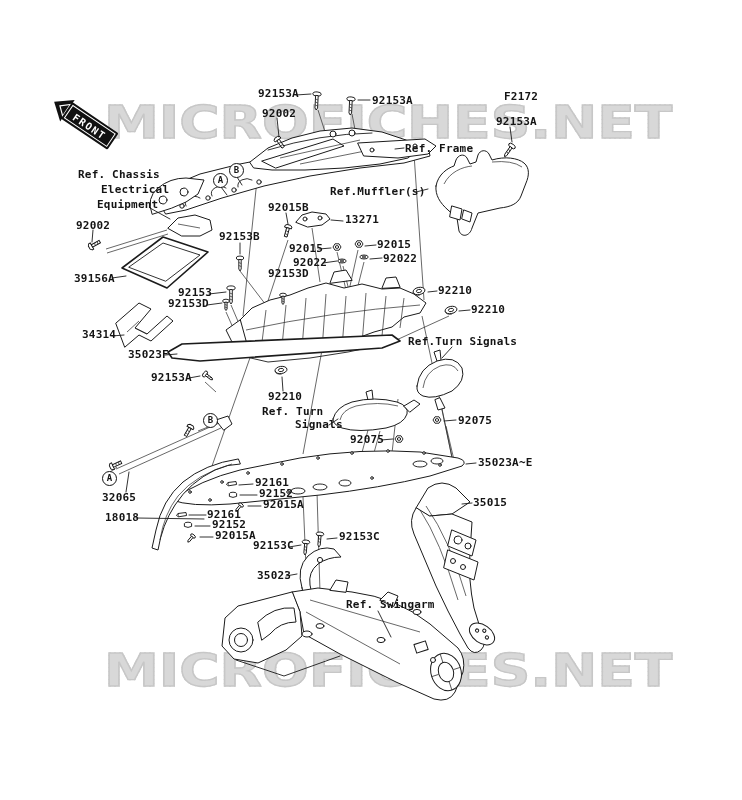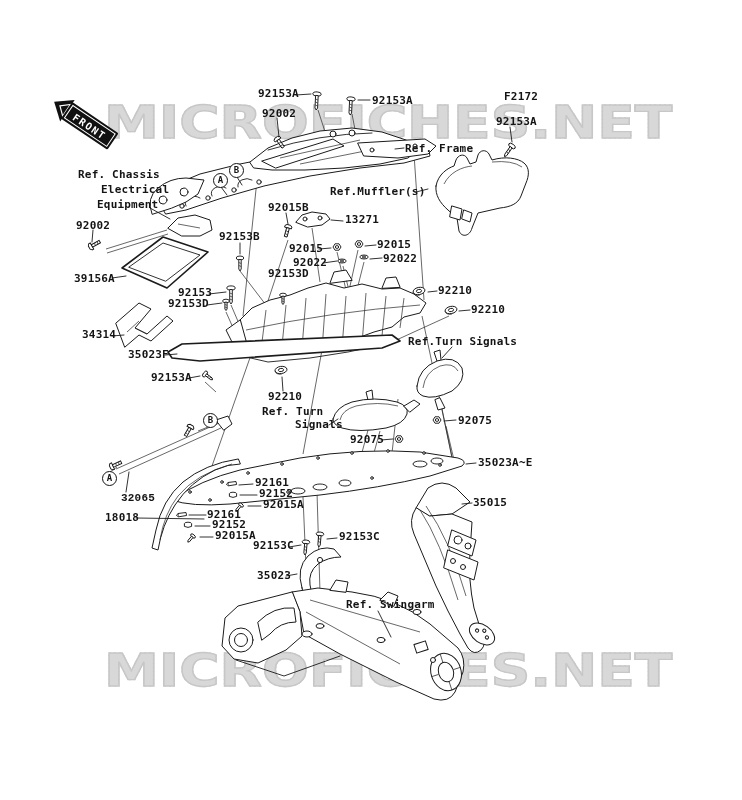--- a/index.html
+++ b/index.html
@@ -369,21 +369,21 @@
       <div class="callout" style="left: 350px; top: 434px;">92075</div>
       <div class="callout" style="left: 458px; top: 415px;">92075</div>
       <div class="callout" style="left: 478px; top: 457px;">35023A~E</div>
       <div class="callout" style="left: 473px; top: 497px;">35015</div>
       <div class="callout" style="left: 255px; top: 477px;">92161</div>
       <div class="callout" style="left: 259px; top: 488px;">92152</div>
       <div class="callout" style="left: 263px; top: 499px;">92015A</div>
       <div class="callout" style="left: 207px; top: 509px;">92161</div>
       <div class="callout" style="left: 212px; top: 519px;">92152</div>
       <div class="callout" style="left: 215px; top: 530px;">92015A</div>
-      <div class="callout" style="left: 121px; top: 492px; font-family: Liberation Mono, monospace;">32065</div>
+      <div class="callout" style="left: 102px; top: 492px;">32065</div>
       <div class="callout" style="left: 105px; top: 512px;">18018</div>
       <div class="callout" style="left: 253px; top: 540px;">92153C</div>
       <div class="callout" style="left: 339px; top: 531px;">92153C</div>
       <div class="callout" style="left: 257px; top: 570px;">35023</div>
       <div class="callout" style="left: 346px; top: 599px;">Ref. Swingarm</div>
       <div class="circle" style="left: 213px; top: 173px;">A</div>
       <div class="circle" style="left: 229px; top: 163px;">B</div>
       <div class="circle" style="left: 203px; top: 413px;">B</div>
       <div class="circle" style="left: 102px; top: 471px;">A</div>
     </div>

